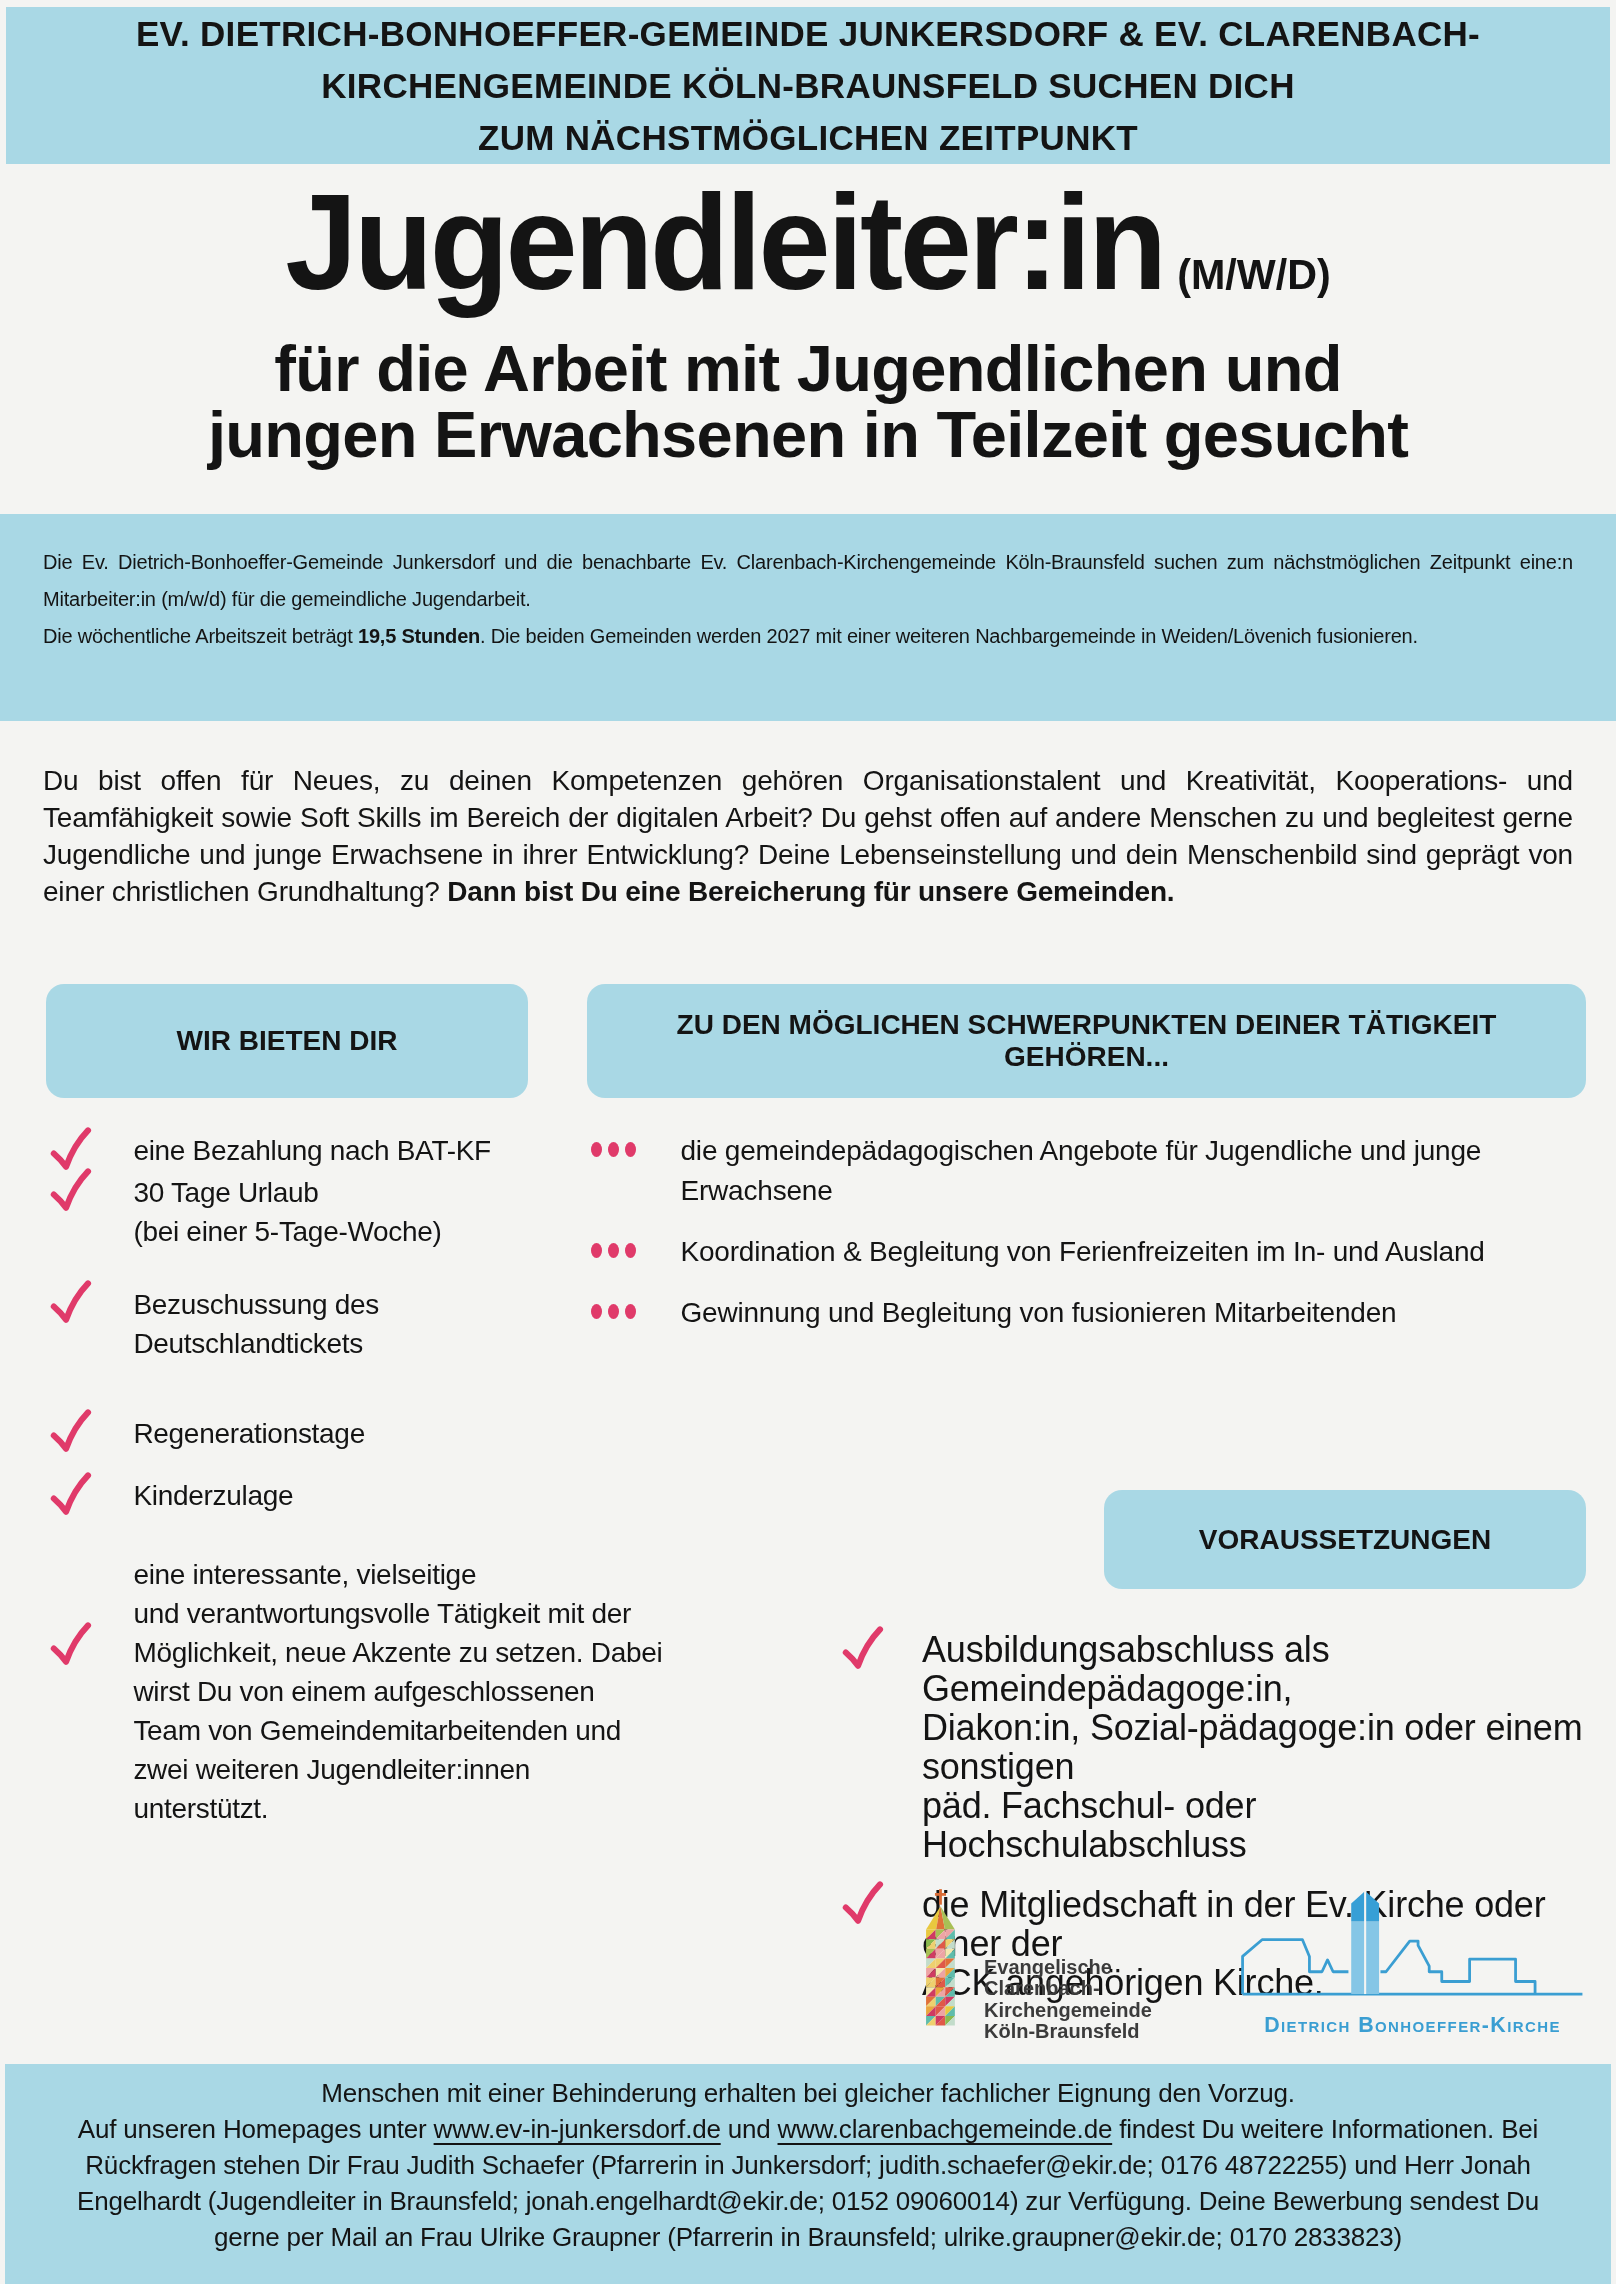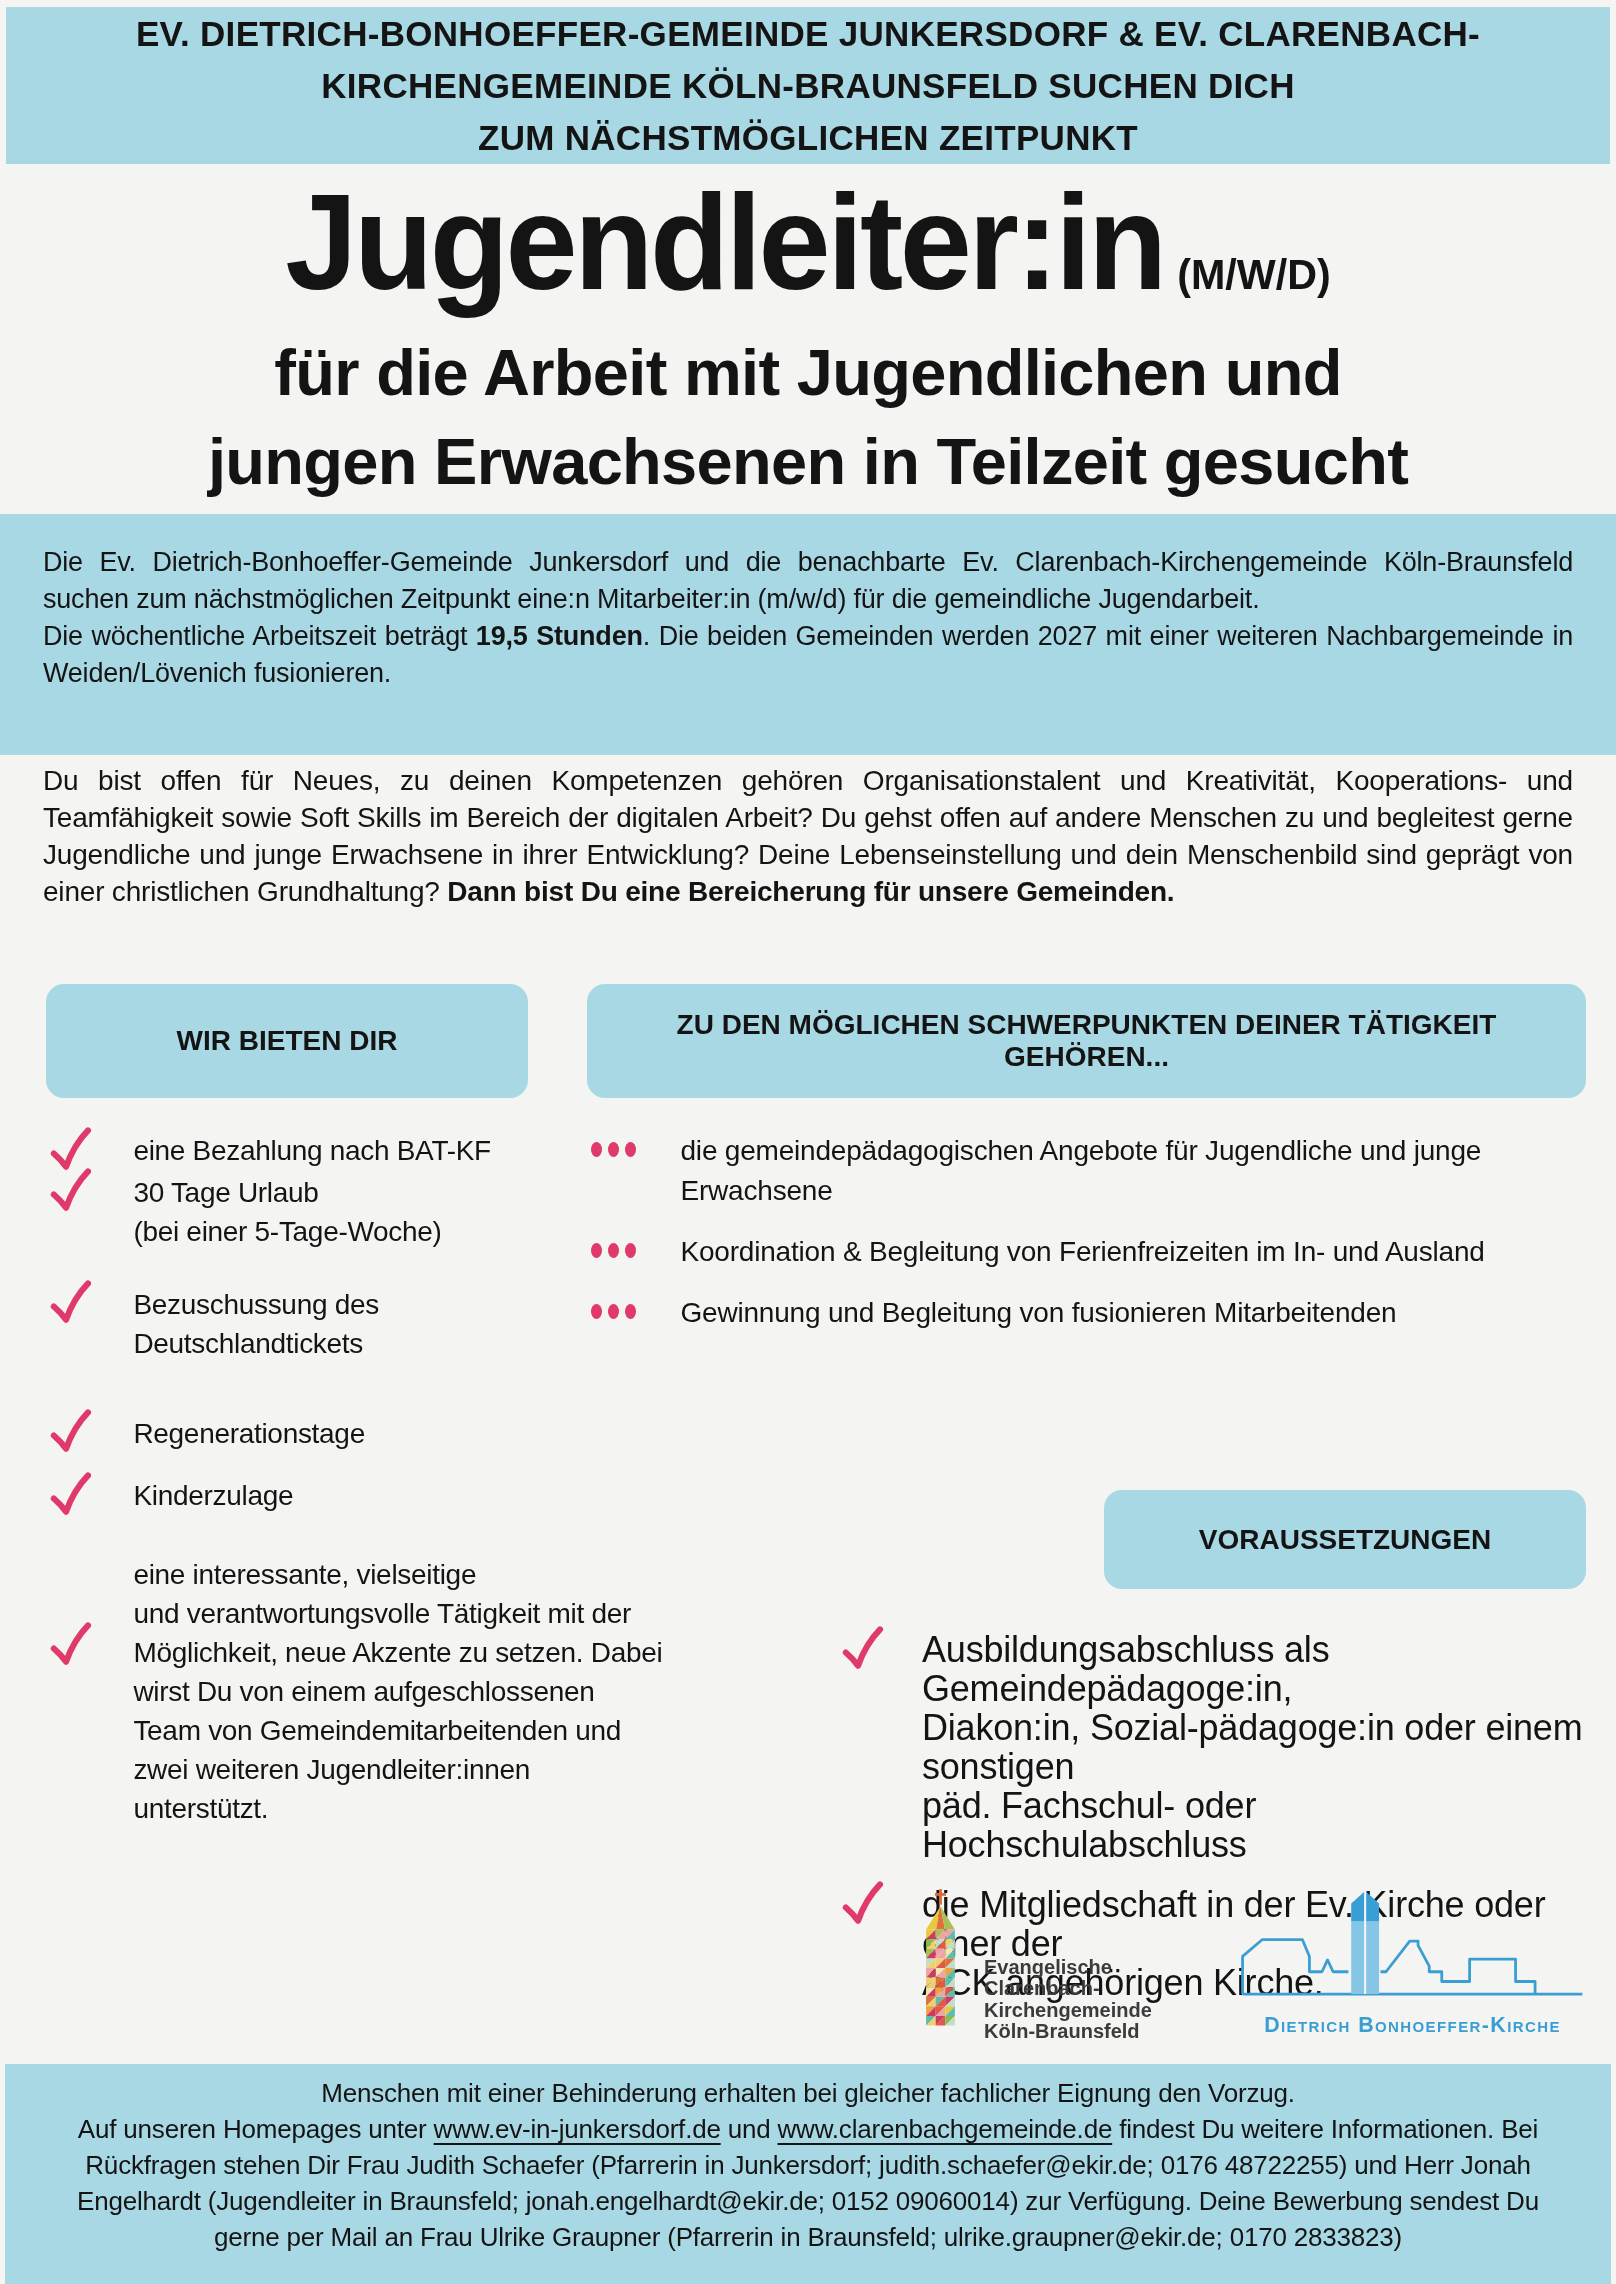--- a/index.html
+++ b/index.html
@@ -26,27 +26,27 @@
     background:var(--accent-blue);
     display:flex;flex-direction:column;justify-content:center;align-items:center;
     font-weight:bold;font-size:35px;line-height:52px;letter-spacing:0.3px;
     text-align:left;
   }
   
   .title-block{position:absolute;top:177px;left:0;right:0;text-align:center}
   .title-row{display:flex;justify-content:center;align-items:flex-end;transform:scaleX(.96);transform-origin:50% 0}
   .job-title{font-size:135px;line-height:.98;font-weight:bold;letter-spacing:-3.5px;white-space:nowrap}
   .mwd{font-size:43px;font-weight:bold;margin-left:14px;transform:translateY(-9.7px);letter-spacing:0}
-  .subtitle{font-size:65px;line-height:89px;font-weight:bold;letter-spacing:-0.7px;white-space:pre-line;margin-top:19px}
+  .subtitle{font-size:65px;line-height:66px;font-weight:bold;letter-spacing:-0.7px;white-space:pre-line;margin-top:27px}
   
   .intro-band{
-    position:absolute;top:514px;left:0;right:0;height:241px;
+    position:absolute;top:514px;left:0;right:0;height:207px;
     background:var(--accent-blue);
     padding:30px 43px 0;
-    font-size:27px;line-height:37px;text-align:justify;letter-spacing:-0.2px;
+    font-size:20px;line-height:37px;text-align:justify;letter-spacing:-0.2px;
   }
   .intro-band p{margin:0}
   
   .pitch{
     position:absolute;top:762px;left:43px;right:43px;
     font-size:28px;line-height:37px;text-align:justify;letter-spacing:-0.2px;
   }
   
   .blue-box{
     background:var(--accent-blue);border-radius:18px;

